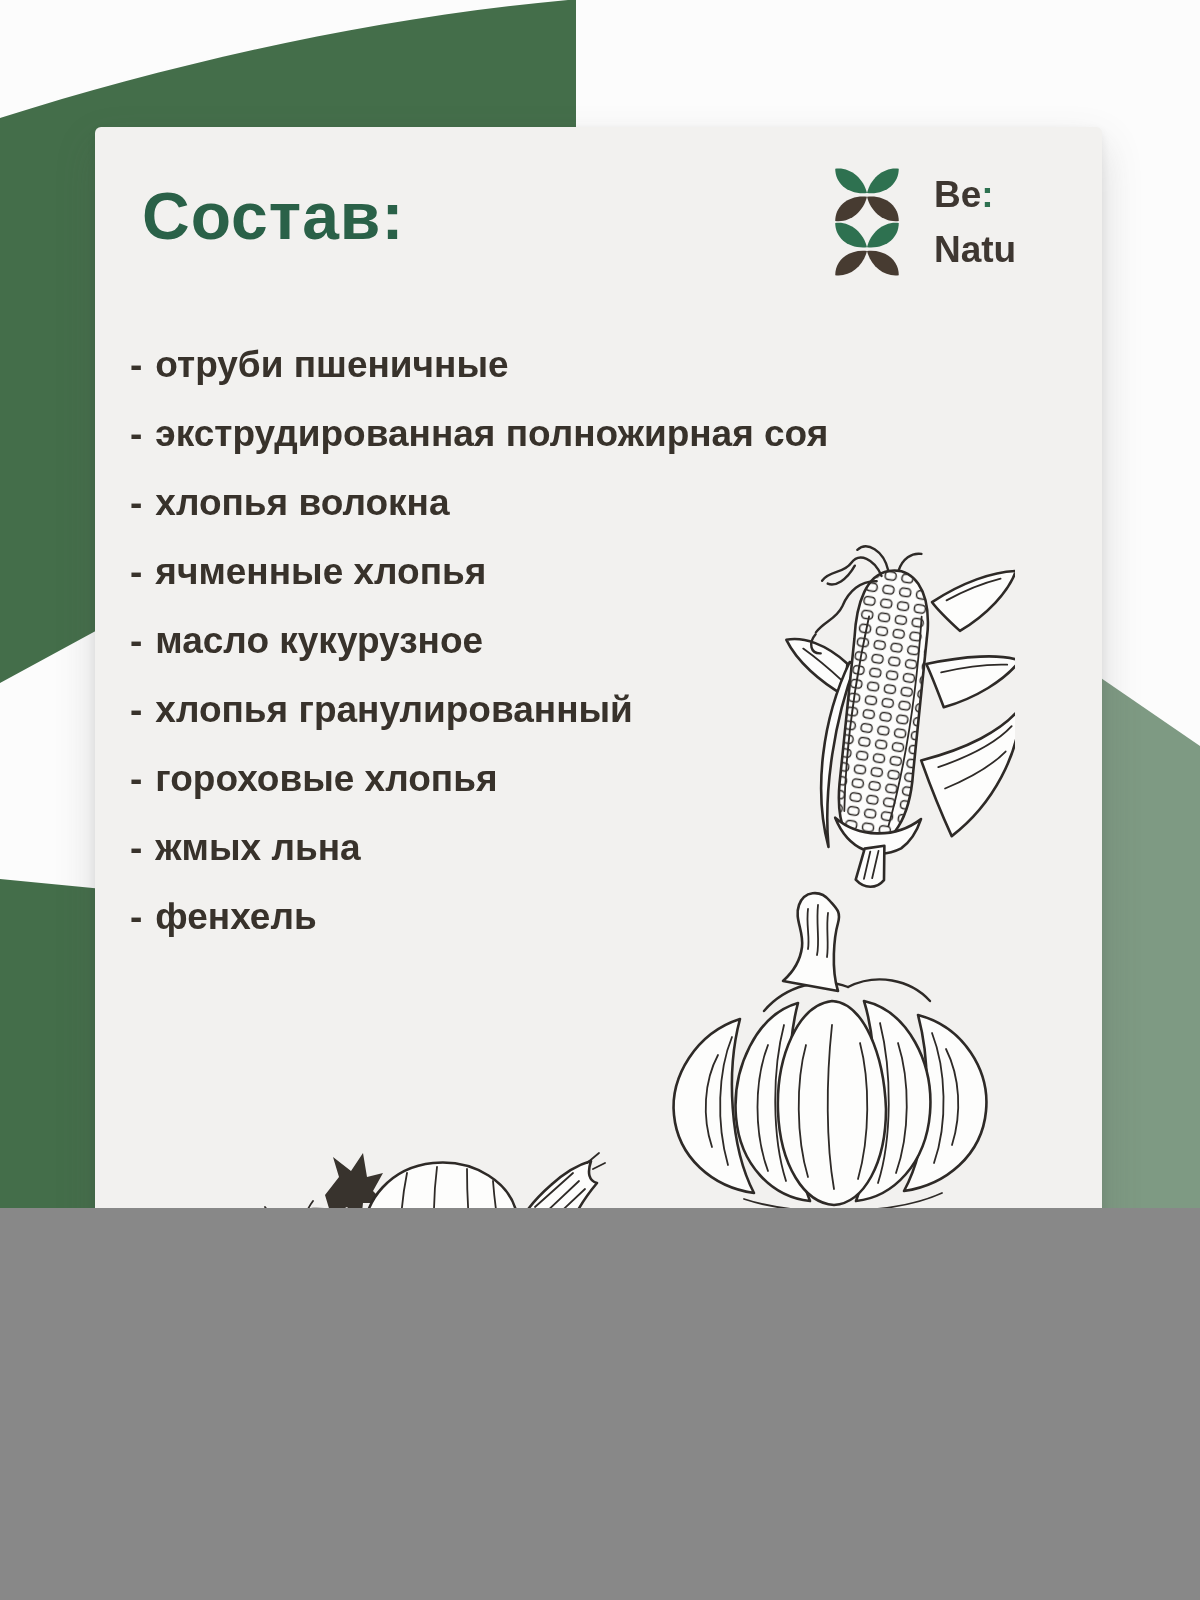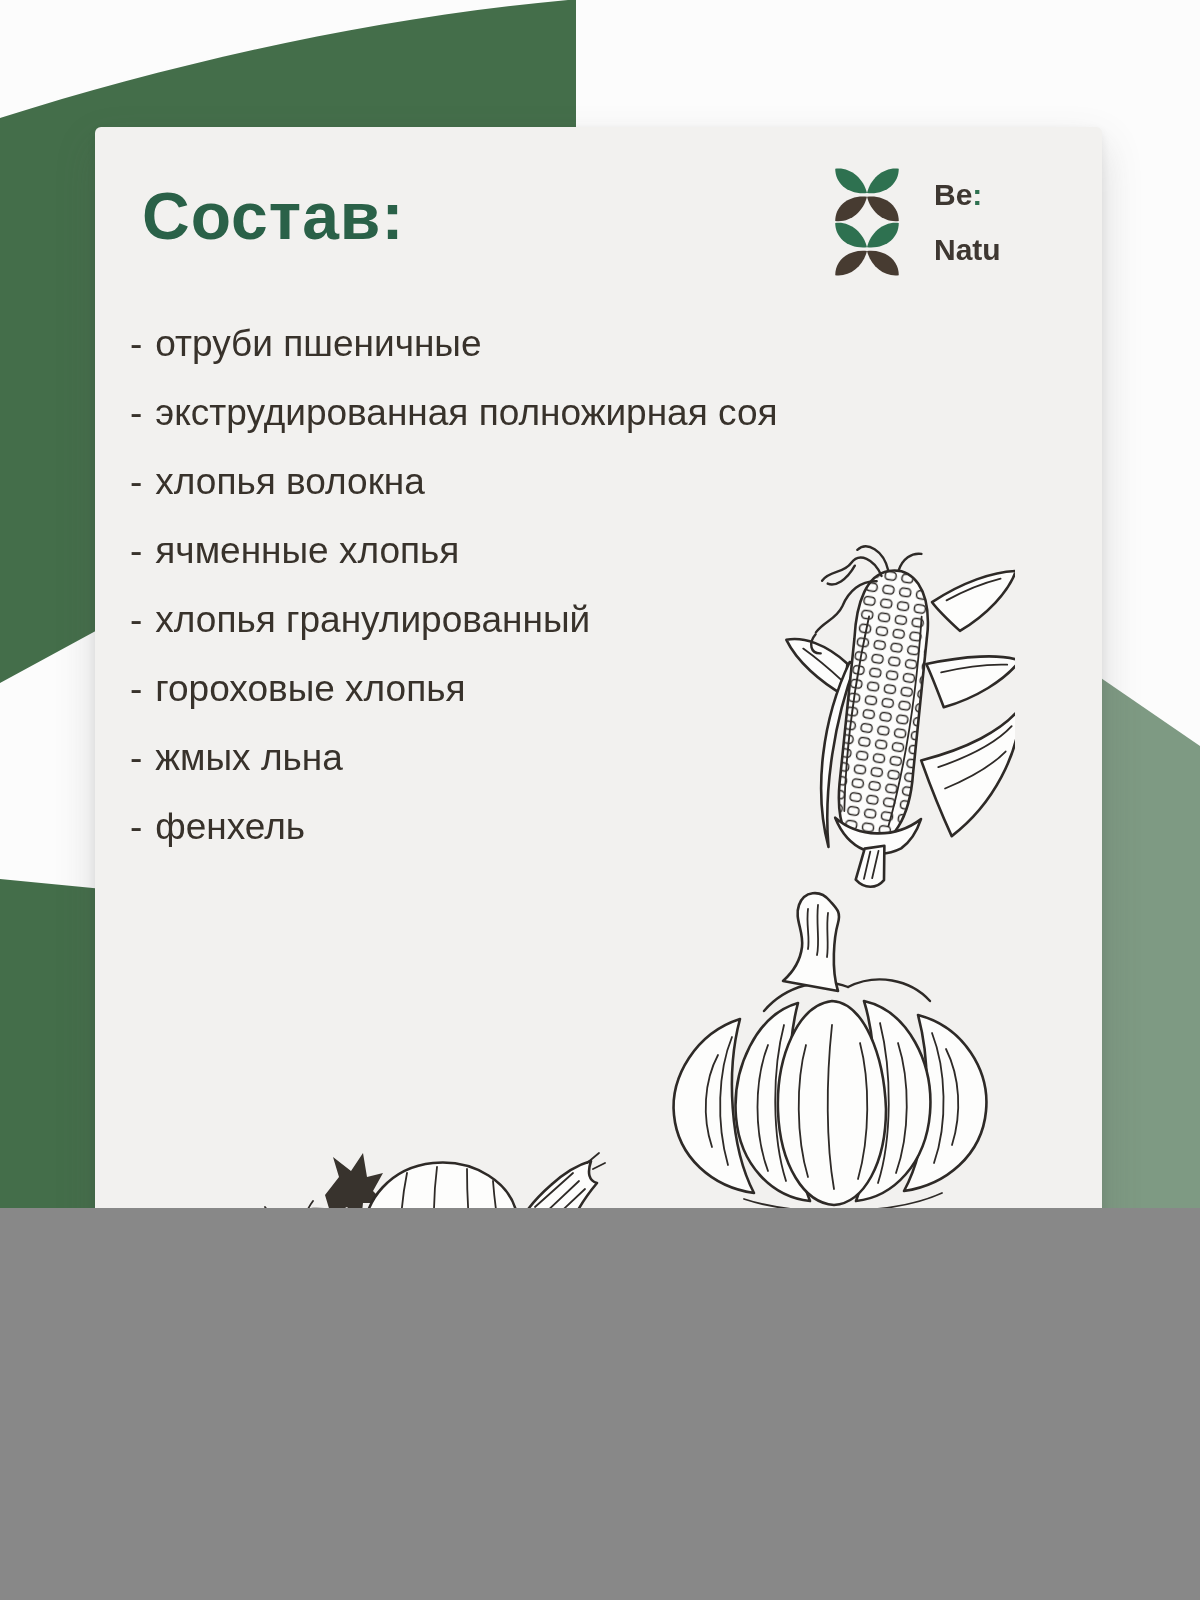--- a/index.html
+++ b/index.html
@@ -17,26 +17,26 @@
   .bg-gray{fill:var(--shadow-gray);}
   .card{position:absolute;left:95px;top:127px;width:1007px;height:1368px;
     background:var(--card-bg);border-radius:6px;
     box-shadow:0 18px 40px rgba(80,80,80,.20), 0 4px 10px rgba(0,0,0,.07);}
   .title{position:absolute;left:47px;top:52px;font-size:66px;line-height:74px;
     font-weight:800;letter-spacing:1px;color:var(--title-green);}
   .logo{position:absolute;left:733px;top:38px;display:flex;align-items:flex-start;}
   .logo-mark{width:78px;height:114px;display:block;}
   .leaf-green{fill:var(--leaf-green);}
   .leaf-brown{fill:var(--leaf-brown);}
-  .logo-text{margin-left:28px;font-weight:800;font-size:30px;line-height:55px;
+  .logo-text{margin-left:28px;font-weight:800;font-size:37px;line-height:55px;
     color:var(--logo-text);margin-top:2px;}
   .logo-text .colon{color:var(--leaf-green);}
   .ingredients{position:absolute;left:35px;top:198px;list-style:none;width:900px;}
   .ingredients li{margin-bottom:31px;font-size:37px;line-height:38px;
-    font-weight:400;color:var(--text-dark);letter-spacing:0;}
+    font-weight:700;color:var(--text-dark);letter-spacing:0;margin-top:21px;}
   .ingredients .bullet{margin-right:13px;}
   .illus{position:absolute;}
   .illus-corn{left:648px;top:400px;width:272px;height:372px;}
   .illus-pumpkin{left:553px;top:758px;width:362px;height:342px;}
   .illus-garlic{left:80px;top:984px;width:482px;height:322px;}
   .ink{stroke:var(--sketch-ink);fill:none;stroke-width:2.4;stroke-linecap:round;stroke-linejoin:round;}
   .ink-fill{stroke:var(--sketch-ink);fill:#FDFDFC;stroke-width:2.6;stroke-linecap:round;stroke-linejoin:round;}
   .ink-thin{stroke:var(--sketch-ink);fill:none;stroke-width:1.8;stroke-linecap:round;}
   .ink-solid{fill:#38332D;stroke:none;}
 </style>
@@ -76,20 +76,21 @@
         <div class="logo-line"><span>Be</span><span class="colon">:</span></div>
         <div class="logo-line">Natu</div>
       </div>
     </div>
 
     <ul class="ingredients">
         <li><span class="bullet">-</span><span>отруби пшеничные</span></li>
         <li><span class="bullet">-</span><span>экструдированная полножирная соя</span></li>
         <li><span class="bullet">-</span><span>хлопья волокна</span></li>
         <li><span class="bullet">-</span><span>ячменные хлопья</span></li>
+        <li><span class="bullet">-</span><span>масло кукурузное</span></li>
         <li><span class="bullet">-</span><span>хлопья гранулированный</span></li>
         <li><span class="bullet">-</span><span>гороховые хлопья</span></li>
         <li><span class="bullet">-</span><span>жмых льна</span></li>
         <li><span class="bullet">-</span><span>фенхель</span></li>
       </ul>
 
     <svg class="illus illus-corn" viewBox="0 0 272 372">
       <defs>
         <pattern id="kr" width="17" height="14" patternUnits="userSpaceOnUse">
           <rect x="2.5" y="2.5" width="11" height="8" rx="3.5" fill="none" stroke="#2E2A27" stroke-width="1.5"></rect>

